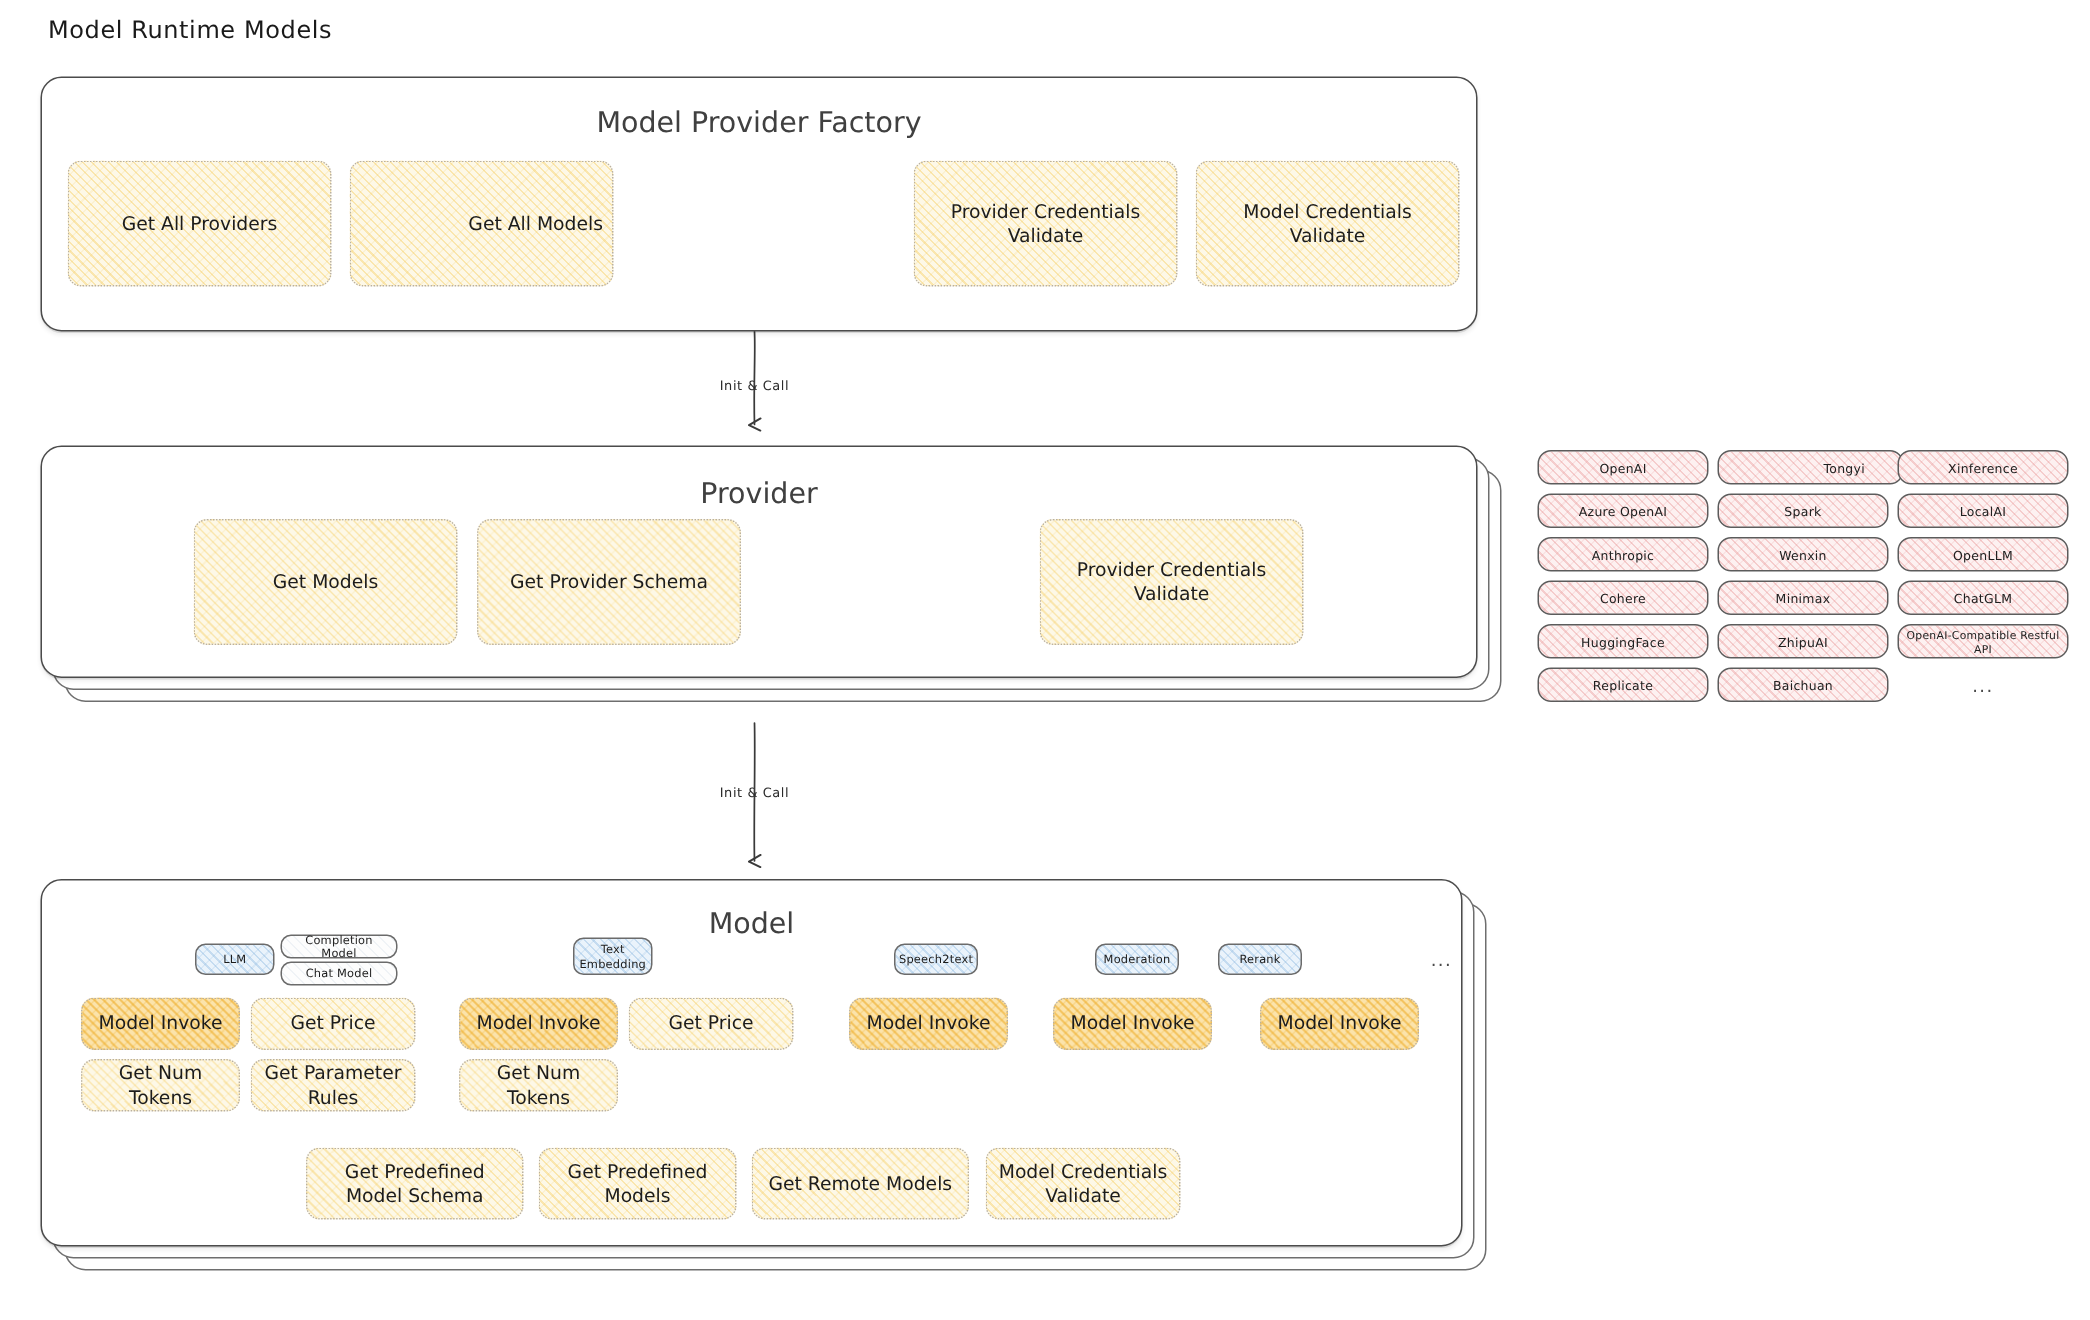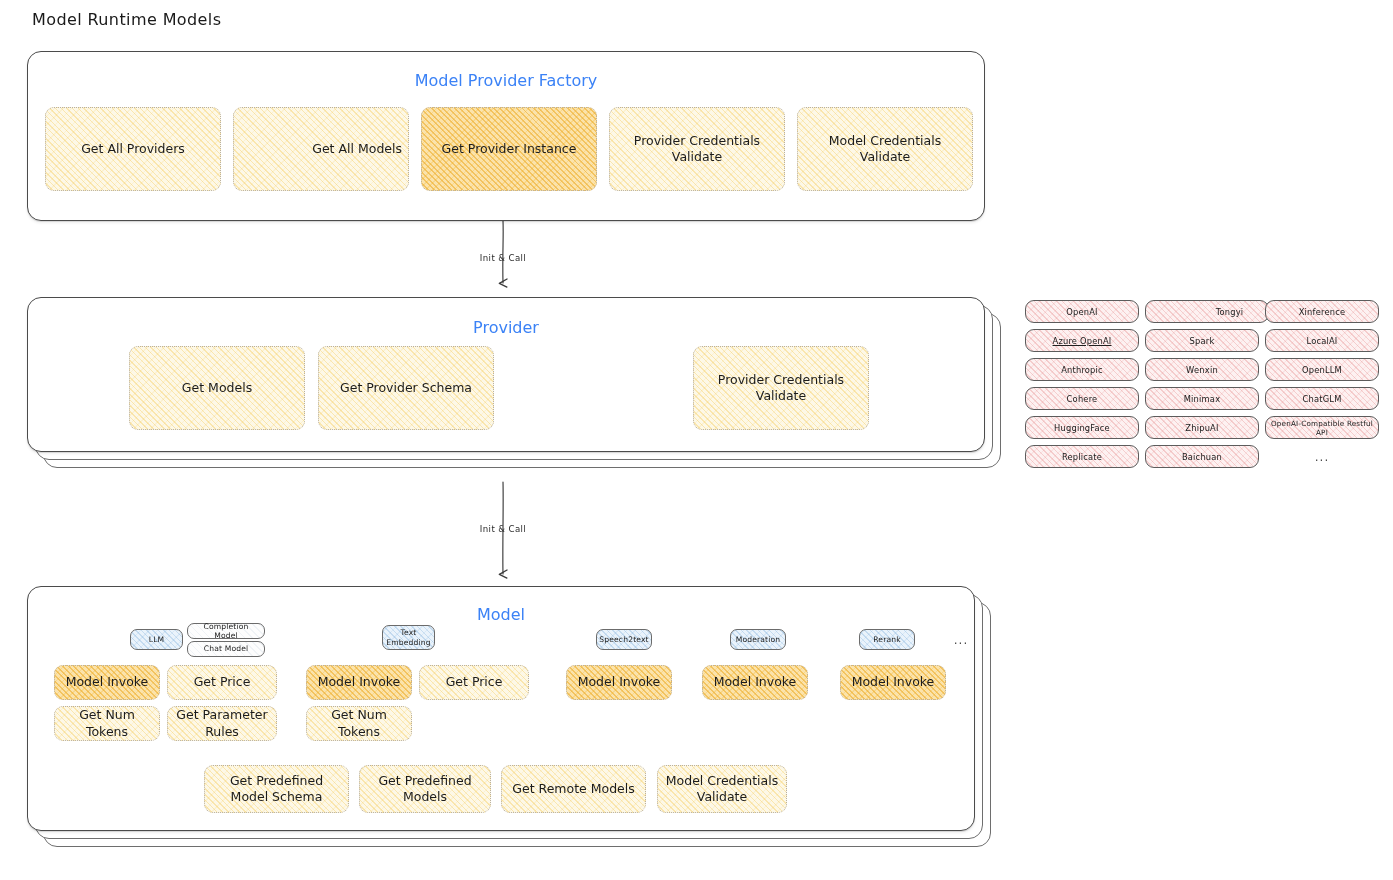--- a/index.html
+++ b/index.html
@@ -55,21 +55,21 @@
     border-radius:14px;
     box-sizing:border-box;
   }
   .card.shadowed{ box-shadow:0 1px 0 rgba(0,0,0,.10), 0 2px 3px rgba(0,0,0,.07); }
   .card-stack-layer{
     position:absolute;background:#fff;border:1.15px solid #6e6e6e;border-radius:14px;
     box-sizing:border-box;
   }
   .card-title{
     position:absolute;left:0;right:0;text-align:center;
-    font-size:16px;color:#3b82f6;
+    font-size:19px;color:#404040;
   }
 
   
   .node{
     position:absolute;box-sizing:border-box;
     border:1.3px dotted #b9b0a0;
     border-radius:9px;
     display:flex;align-items:center;justify-content:center;text-align:center;
     font-size:12.5px;color:#1c1c1c;line-height:1.32;
     padding:2px 6px;
@@ -124,23 +124,20 @@
 
 <div class="card shadowed" style="left:27px;top:51px;width:958px;height:170px;">
   <div class="card-title" style="top:19px;">Model Provider Factory</div>
 
   <div class="node hatch-cream" style="left:17px;top:55px;width:176px;height:84px;">
     <span>Get All Providers</span>
   </div>
   <div class="node hatch-cream" style="left:205px;top:55px;width:176px;height:84px;justify-content:flex-end;">
     <span>Get All Models</span>
   </div>
-  <div class="node hatch-gold" style="left:393px;top:55px;width:176px;height:84px;">
-    <span>Get Provider Instance</span>
-  </div>
   <div class="node hatch-cream" style="left:581px;top:55px;width:176px;height:84px;">
     <span>Provider Credentials Validate</span>
   </div>
   <div class="node hatch-cream" style="left:769px;top:55px;width:176px;height:84px;">
     <span>Model Credentials Validate</span>
   </div>
 </div>
 
 <div class="card-stack-layer" style="left:43px;top:313px;width:958px;height:155px;"></div>
 <div class="card-stack-layer" style="left:35px;top:305px;width:958px;height:155px;"></div>
@@ -157,21 +154,21 @@
   <div class="node hatch-cream" style="left:665px;top:48px;width:176px;height:84px;">
     <span>Provider Credentials Validate</span>
   </div>
 </div>
 
 <div style="position:absolute;left:1025px;top:300px;width:355px;height:175px;">
 
   <div class="pill hatch-rose" style="left:0px;top:0px;width:114px;height:23px;">
     <span>OpenAI</span>
   </div>
-  <div class="pill hatch-rose" style="left:0px;top:29px;width:114px;height:23px;text-decoration:underline;">
+  <div class="pill hatch-rose" style="left:0px;top:29px;width:114px;height:23px;">
     <span>Azure OpenAI</span>
   </div>
   <div class="pill hatch-rose" style="left:0px;top:58px;width:114px;height:23px;">
     <span>Anthropic</span>
   </div>
   <div class="pill hatch-rose" style="left:0px;top:87px;width:114px;height:23px;">
     <span>Cohere</span>
   </div>
   <div class="pill hatch-rose" style="left:0px;top:116px;width:114px;height:23px;">
     <span>HuggingFace</span>
@@ -266,21 +263,21 @@
     <span>Model Invoke</span>
   </div>
 
   <div class="badge hatch-blue" style="left:702px;top:42px;width:56px;height:21px;">
     <span>Moderation</span>
   </div>
   <div class="node hatch-gold" style="left:674px;top:78px;width:106px;height:35px;">
     <span>Model Invoke</span>
   </div>
 
-  <div class="badge hatch-blue" style="left:831px;top:42px;width:56px;height:21px;">
+  <div class="badge hatch-blue" style="left:784px;top:42px;width:56px;height:21px;">
     <span>Rerank</span>
   </div>
   <div class="node hatch-gold" style="left:812px;top:78px;width:106px;height:35px;">
     <span>Model Invoke</span>
   </div>
 
   <div class="ellipsis" style="left:922px;top:43px;width:22px;height:20px;">...</div>
 
   <div class="node hatch-cream" style="left:176px;top:178px;width:145px;height:48px;">
     <span>Get Predefined Model Schema</span>

